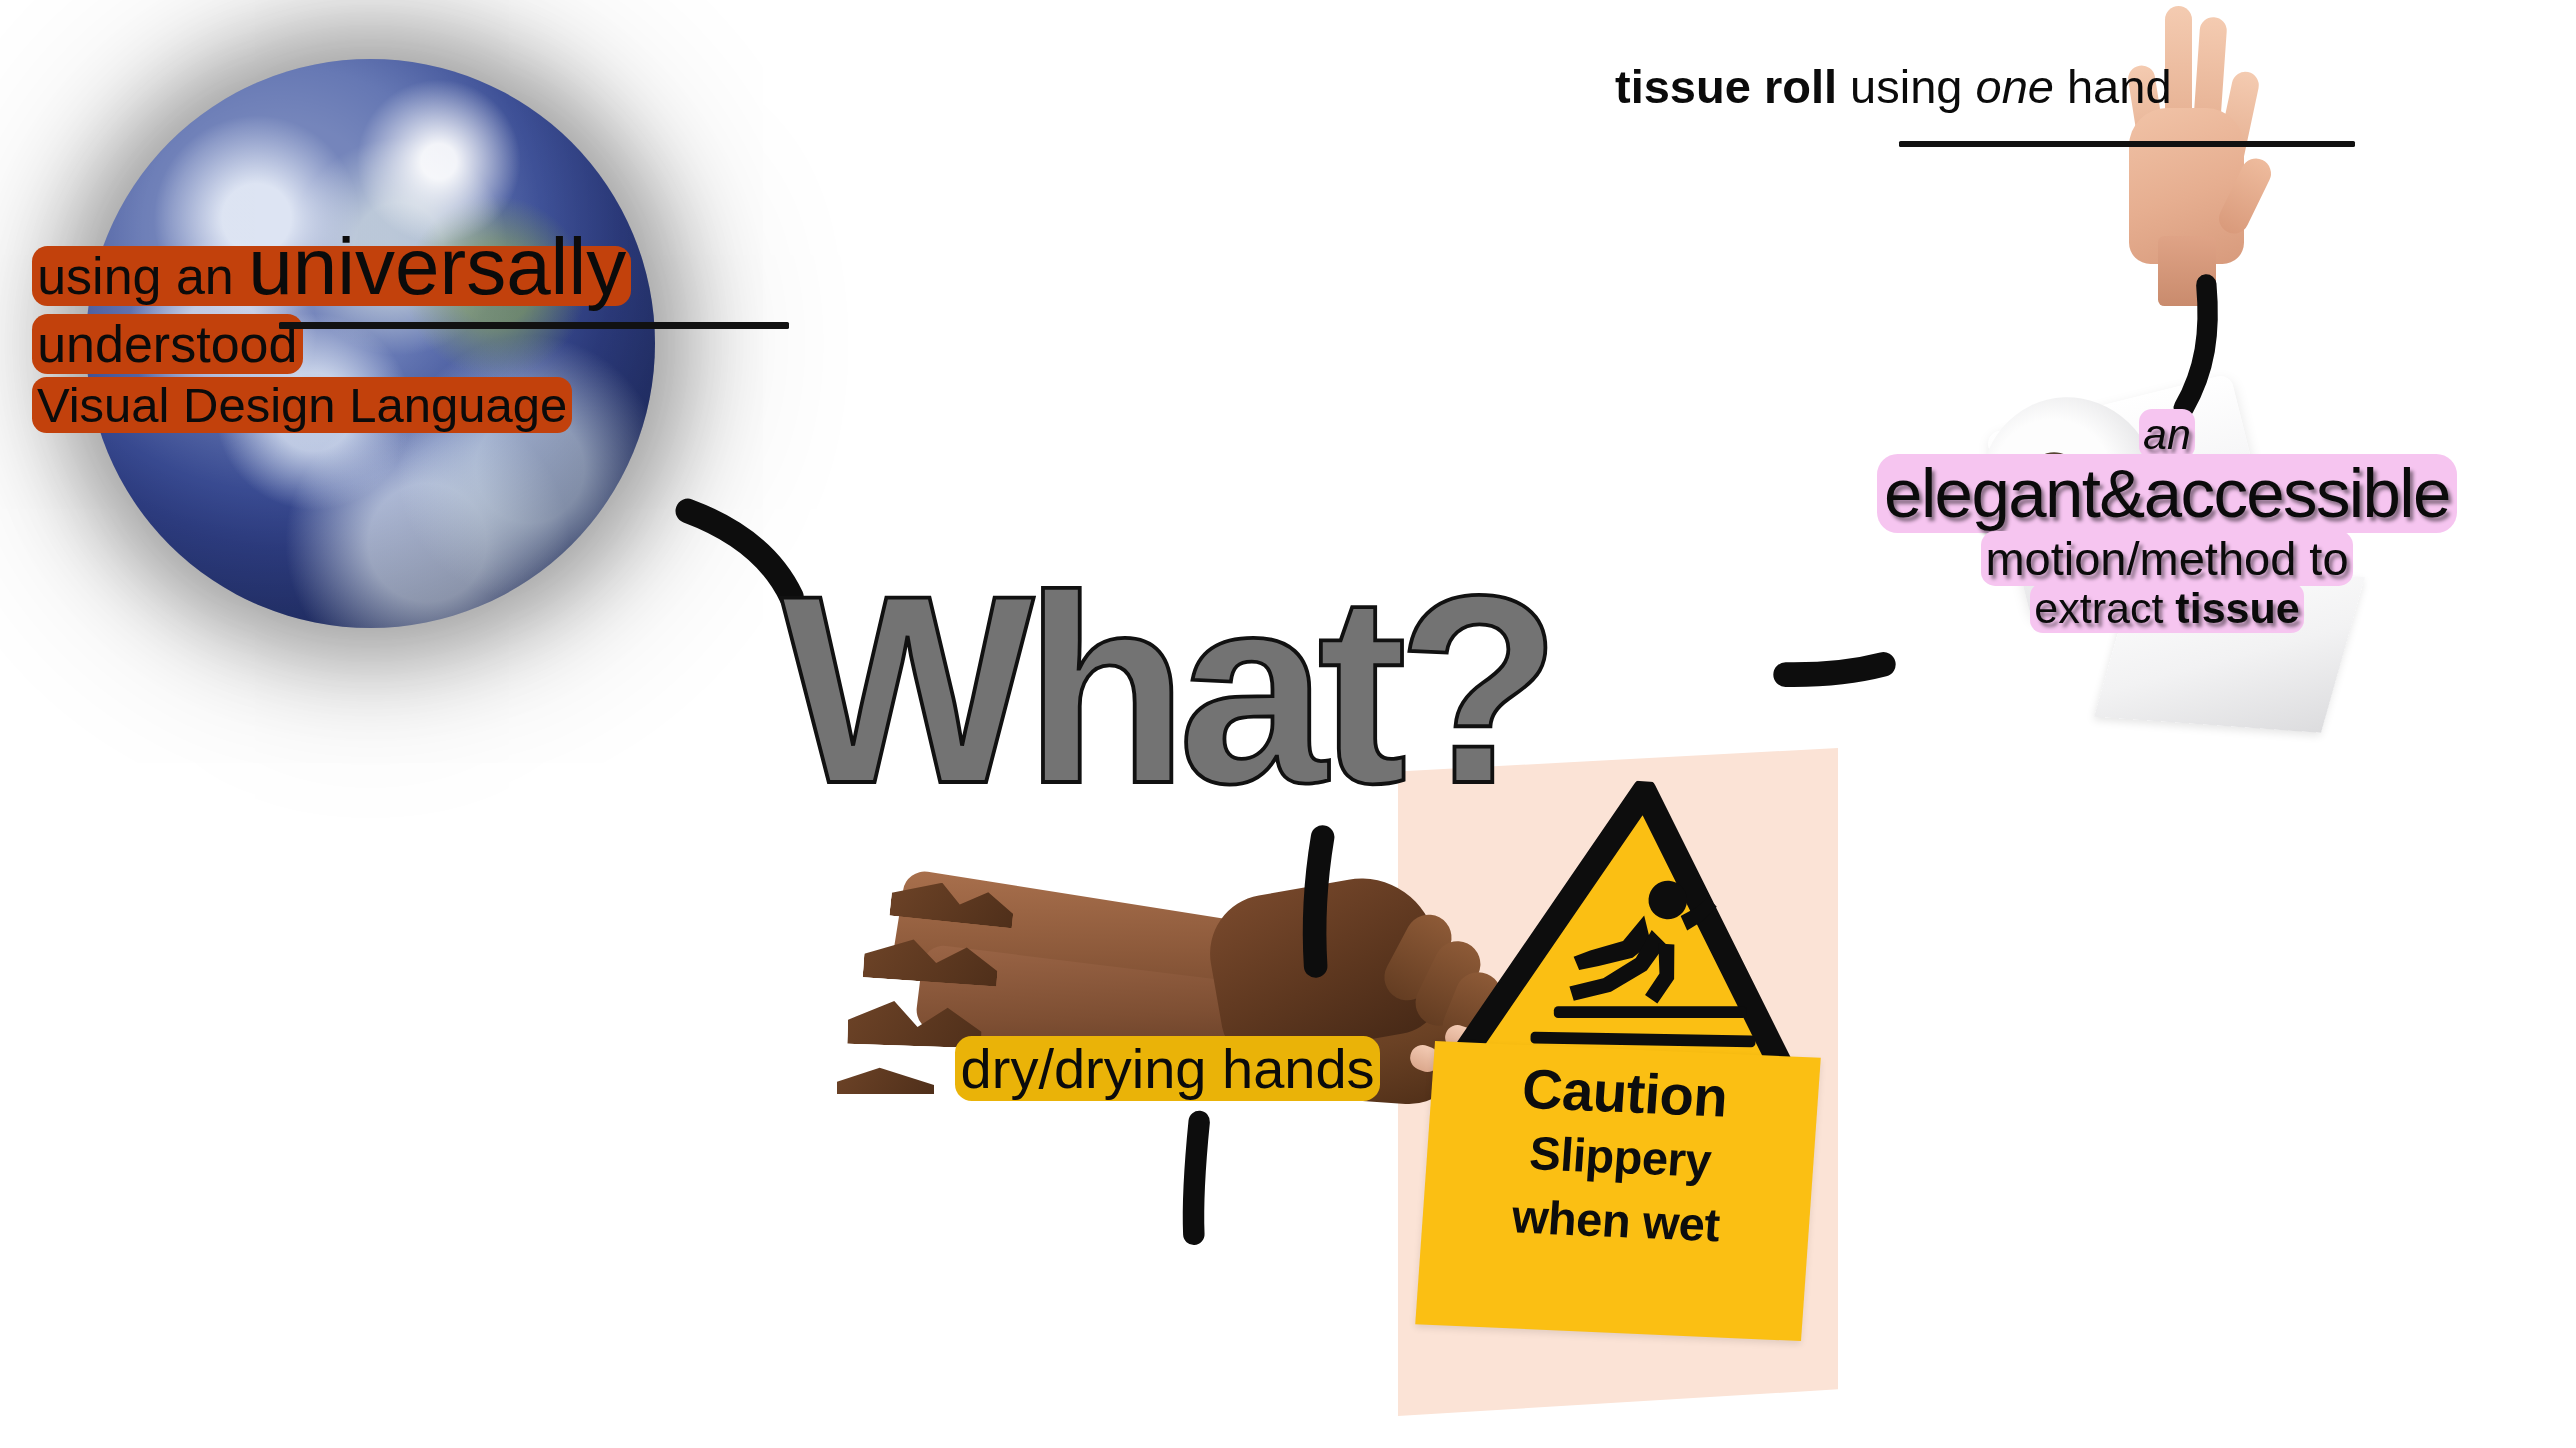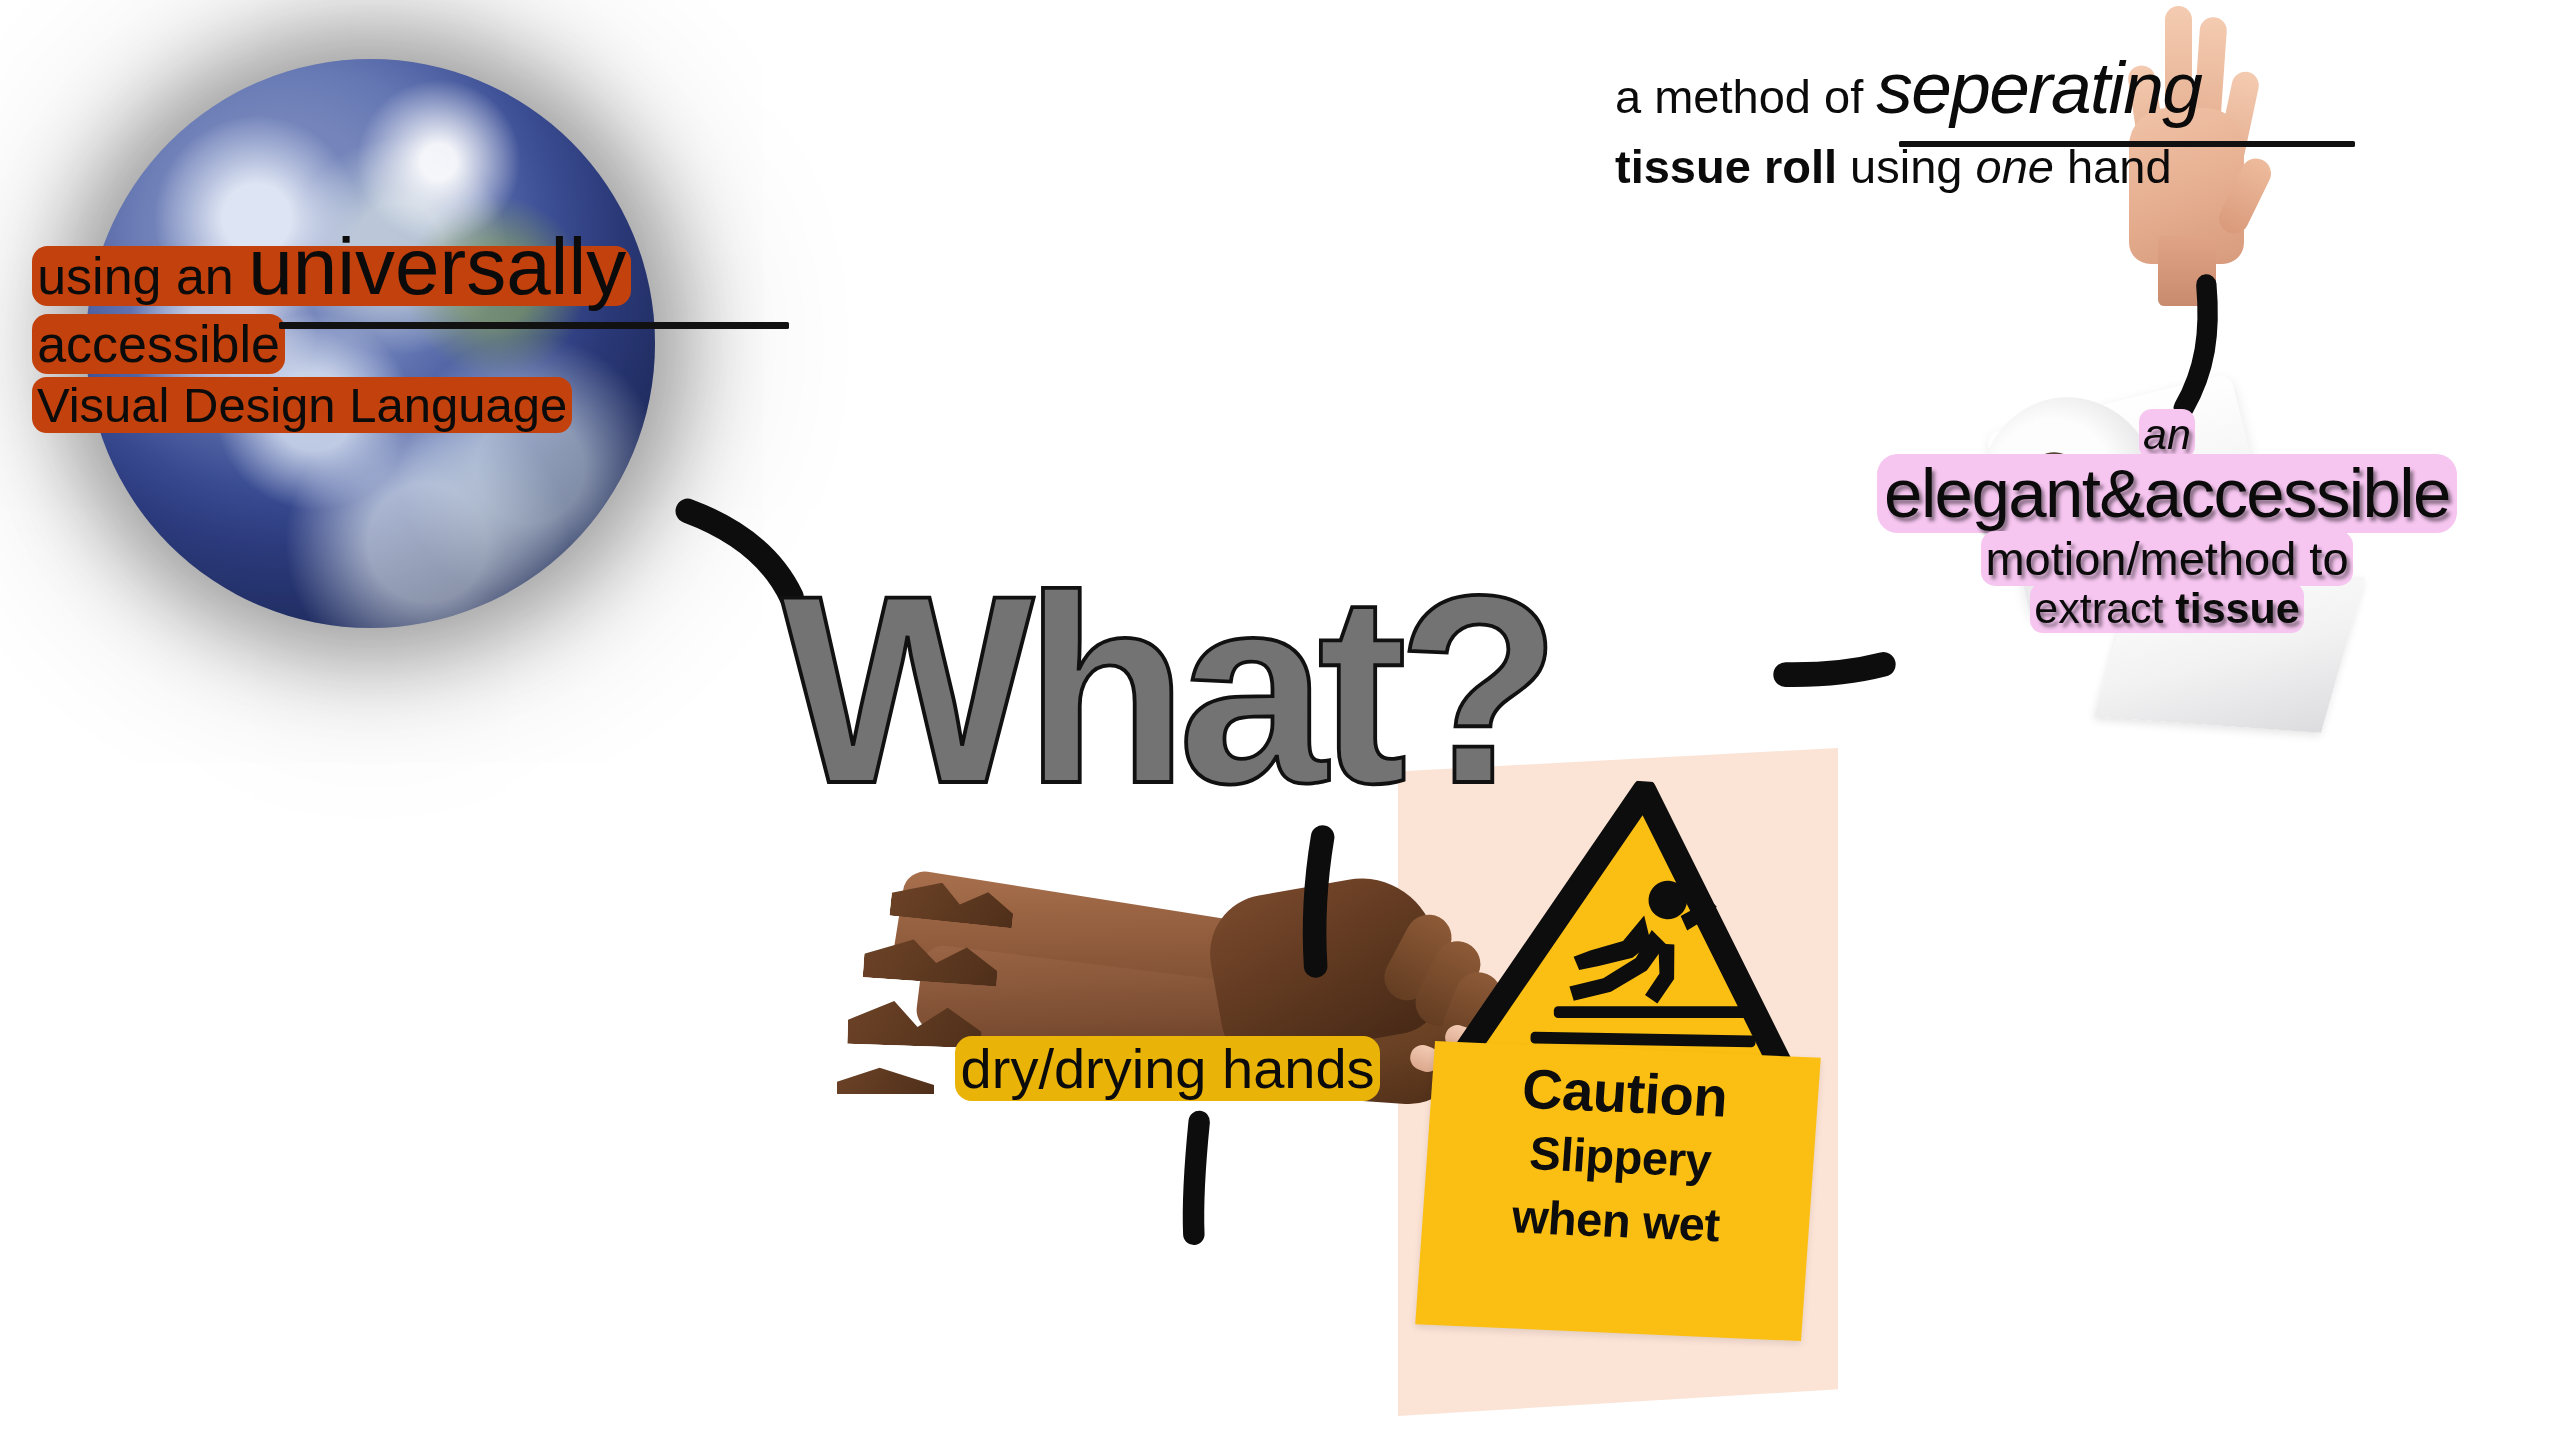--- a/index.html
+++ b/index.html
@@ -288,27 +288,26 @@
       <path d="M4112 530 C4120 620 4110 690 4070 760" stroke-width="38"></path>
       <path d="M2465 1560 C2450 1650 2447 1720 2452 1800" stroke-width="44"></path>
       <path d="M2235 2090 C2228 2160 2222 2230 2225 2300" stroke-width="40"></path>
     </g>
   </svg>
 
   <div class="abs txtblock" id="what-word">What?</div>
 
   <div class="abs txtblock" id="globe-note">
     <div class="ln ln1"><span class="hl hl-green"><span>using an </span><span class="big">universally</span></span></div>
-    <div class="ln ln2"><span class="hl hl-green">accessible</span></div>
+    <div class="ln ln2"><span class="hl hl-green">understood</span></div>
     <div class="ln ln3"><span class="hl hl-green">Visual Design Language</span></div>
   </div>
   <div class="abs" id="globe-underline"></div>
 
   <div class="abs txtblock" id="method-note">
-    <div class="ln1"><span>a method of </span><span class="big-it">seperating</span></div>
     <div class="ln2"><span class="b">tissue roll</span><span> using </span><span class="it">one</span><span> hand</span></div>
   </div>
   <div class="abs" id="method-underline"></div>
 
   <div class="abs txtblock" id="elegant-note">
     <div class="ln-an"><span class="hl hl-pink shadowtext">an</span></div>
     <div class="ln-big"><span class="hl hl-pink shadowtext">elegant&amp;accessible</span></div>
     <div class="ln-mid"><span class="hl hl-pink shadowtext">motion/method to</span></div>
     <div class="ln-low"><span class="hl hl-pink shadowtext"><span>extract </span><span class="b">tissue</span></span></div>
   </div>

